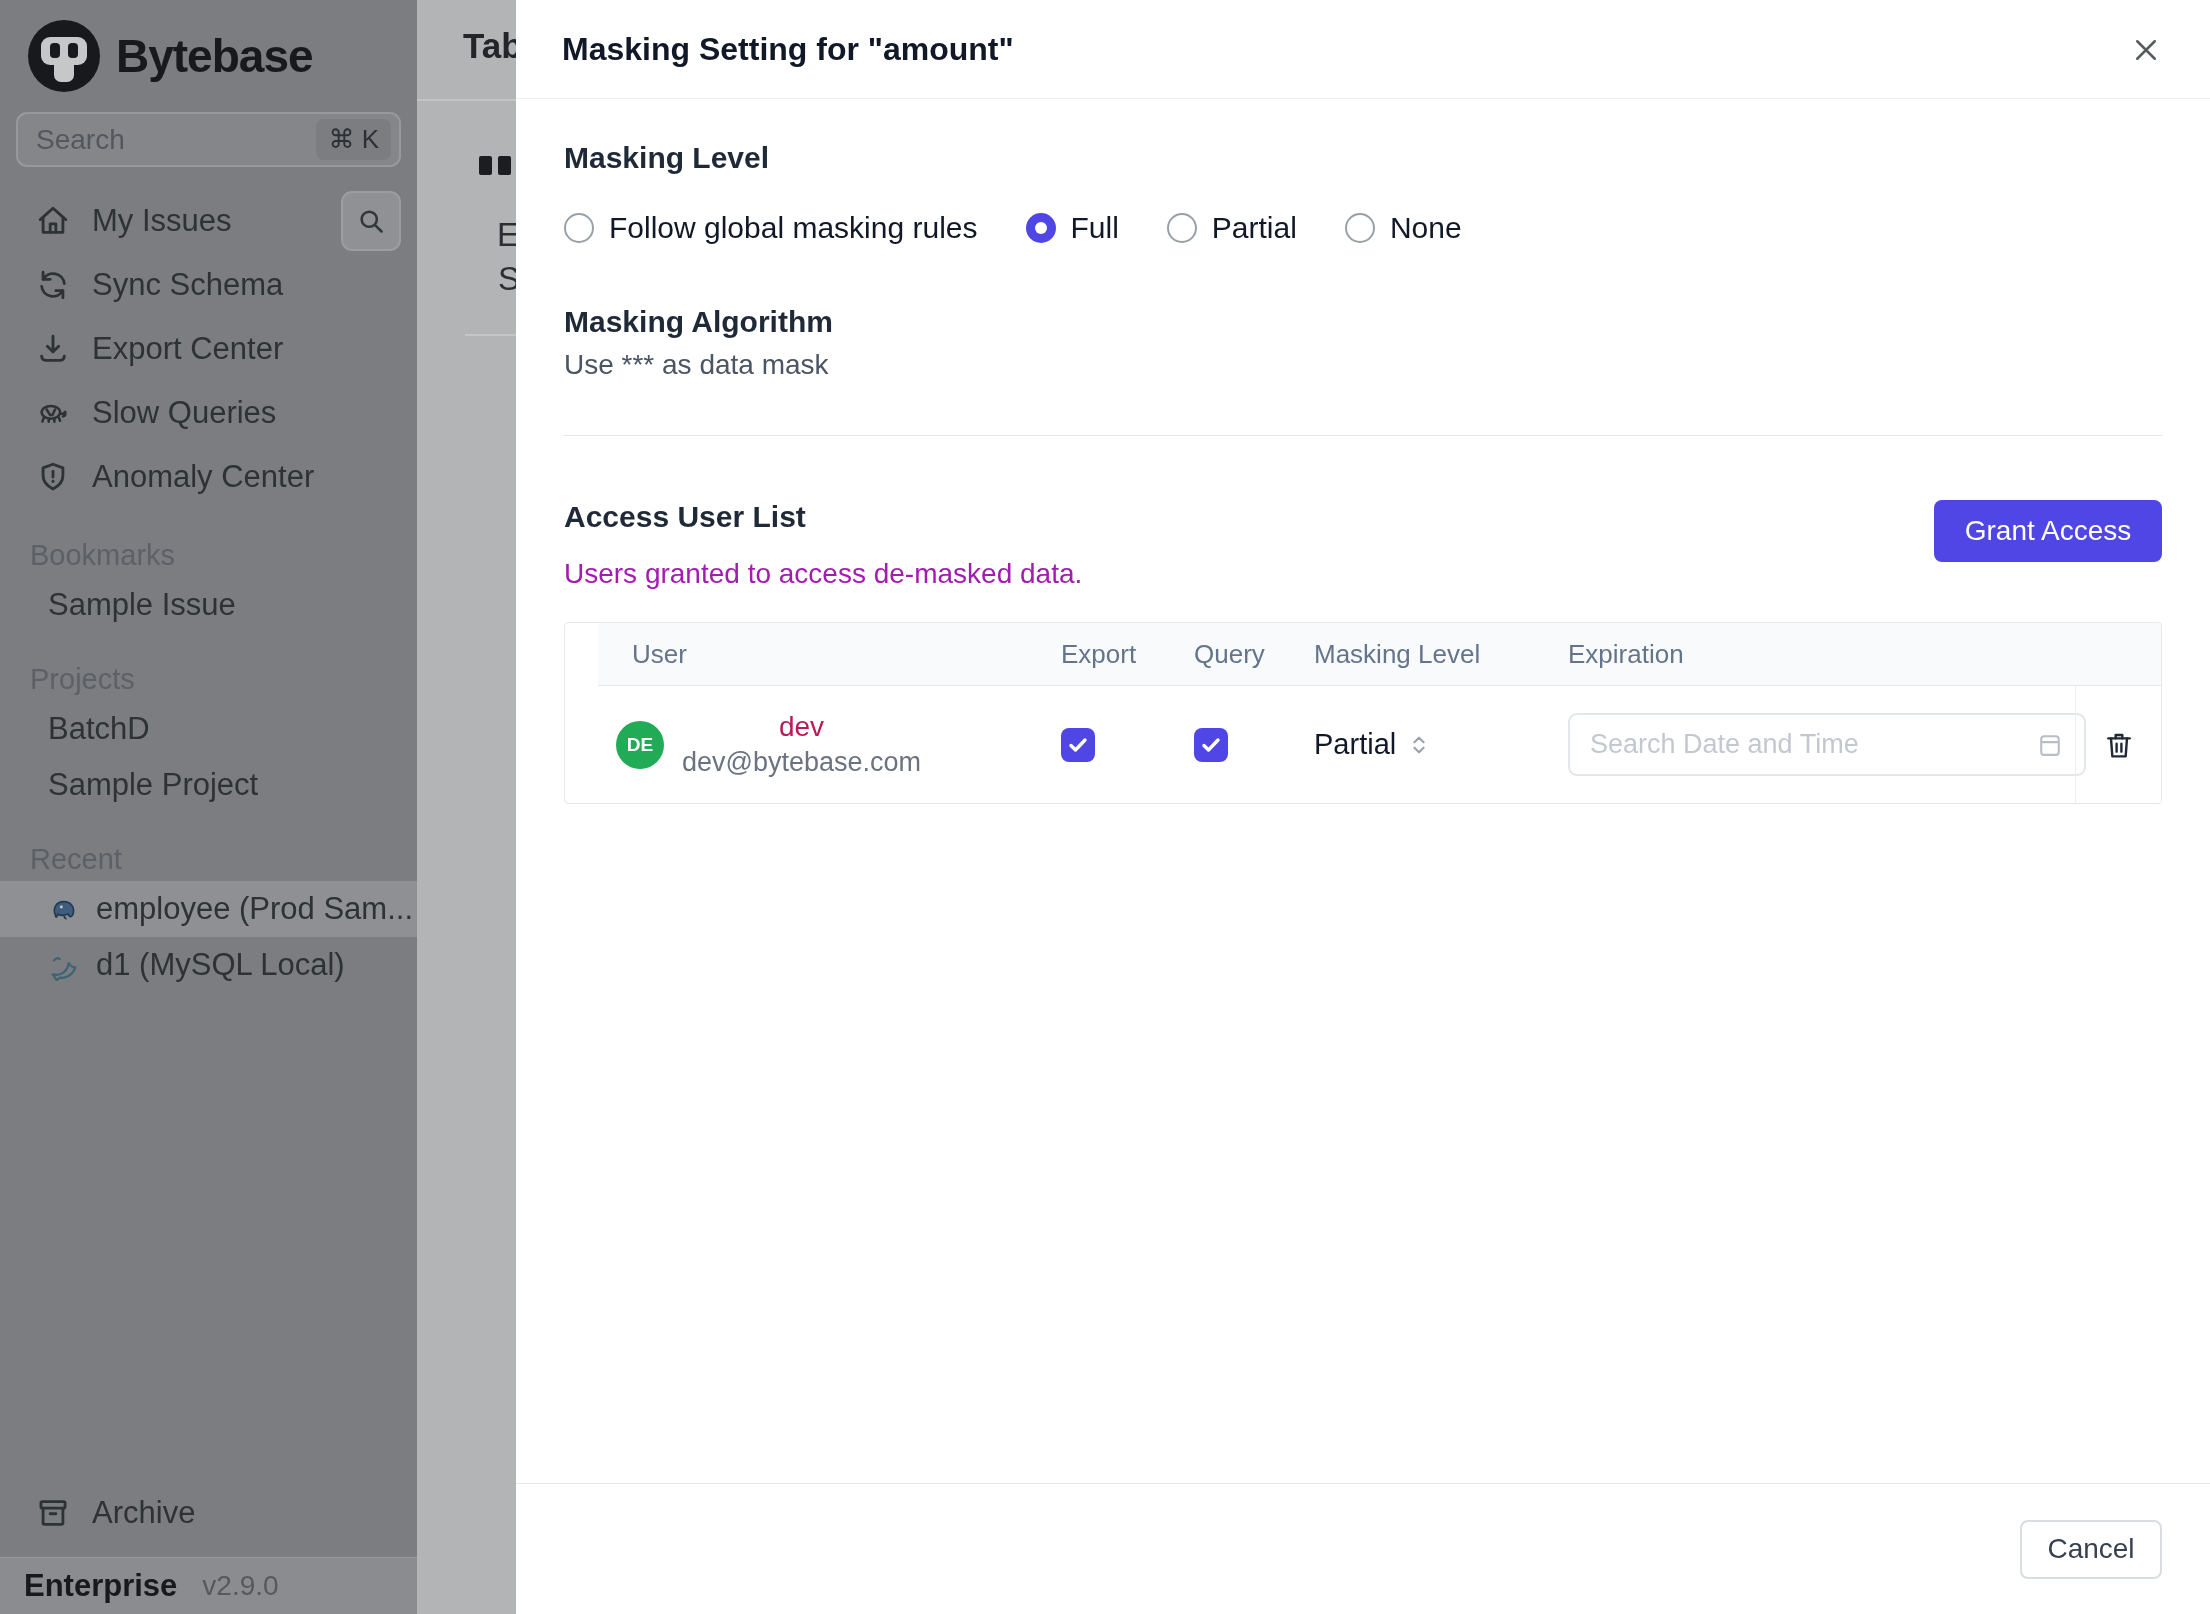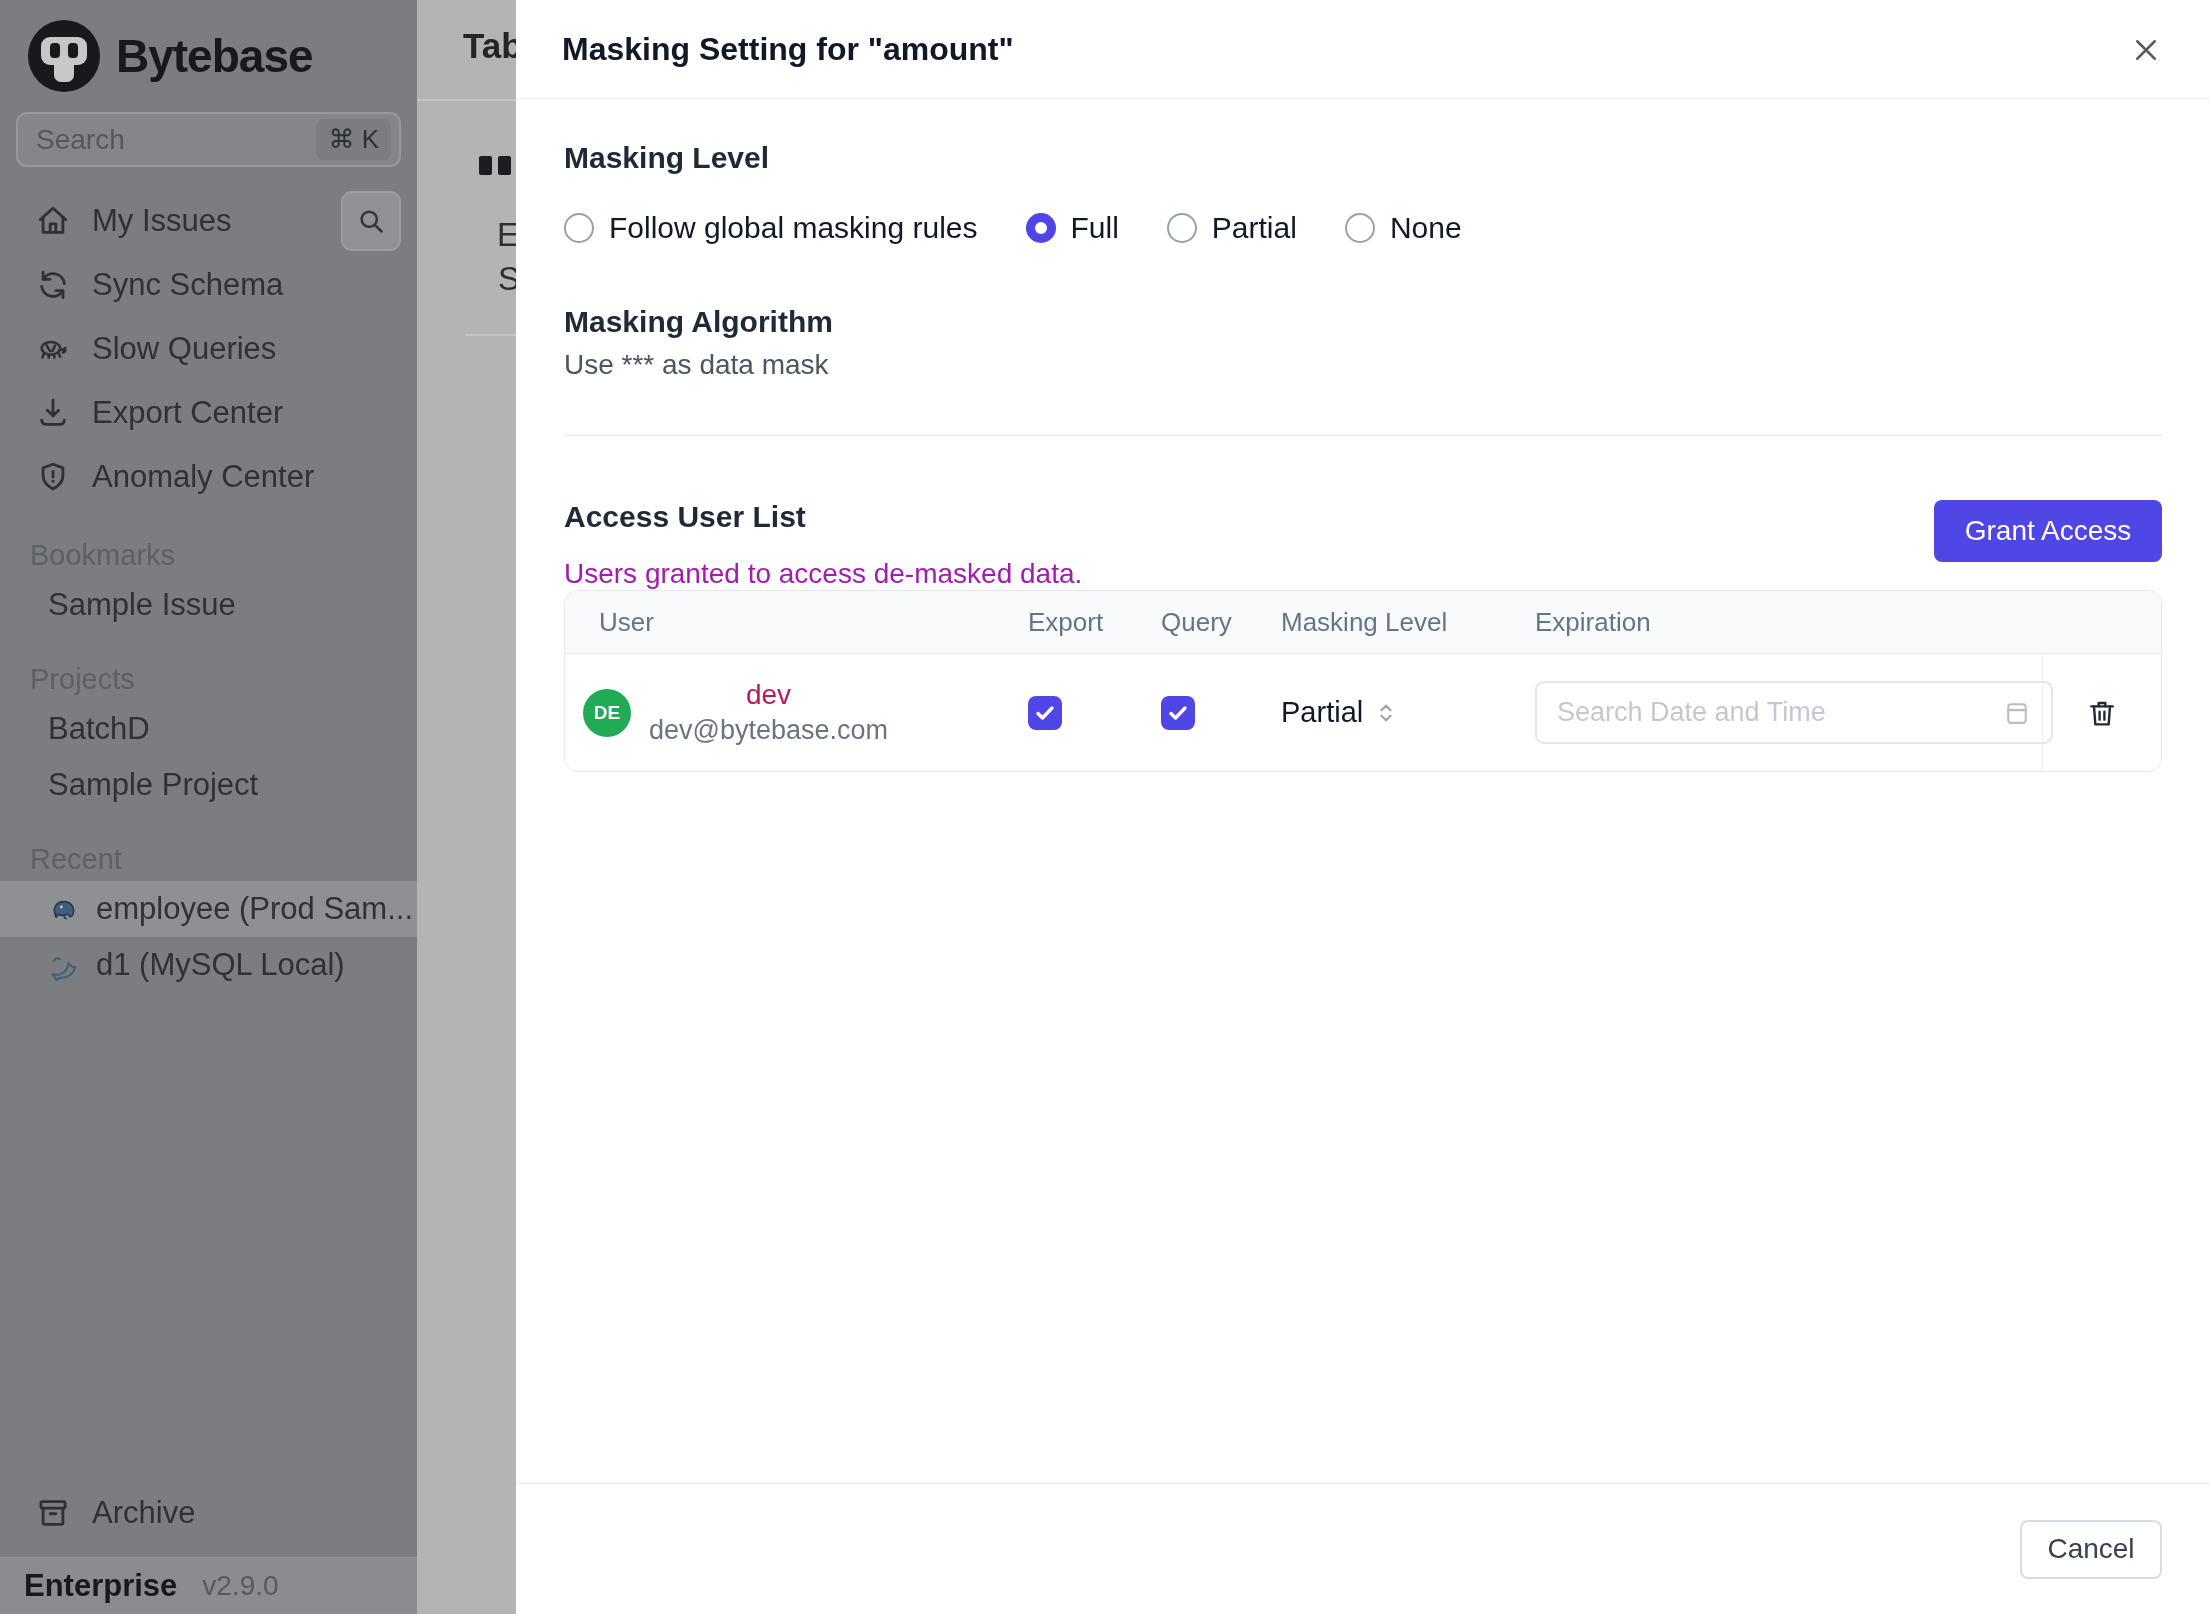--- a/index.html
+++ b/index.html
@@ -73,21 +73,21 @@
   .ma-heading { margin-top:60px; }
   .algo-name { margin-top:32px; font-size:28px; font-weight:600; color:#1f2937; }
   .algo-desc { margin-top:10px; font-size:28px; color:#4b5563; }
   .divider { margin-top:54px; height:1px; background:#e5e7eb; }
 
   .aul-header { margin-top:64px; display:flex; justify-content:space-between; align-items:flex-start; }
   .aul-sub { margin-top:24px; font-size:28px; color:#a21caf; }
   .grant-btn { width:228px; height:62px; background:#4f46e5; border:none; border-radius:8px;
     color:#ffffff; font-size:28px; font-weight:500; font-family:inherit; cursor:pointer; }
 
-  .user-table { border:1px solid #e5e7eb; border-radius:14px; overflow:hidden; }
+  .user-table { margin-top:32px; border:1px solid #e5e7eb; border-radius:4px; overflow:hidden;padding-left:33px; }
   .t-head, .t-row { display:grid; grid-template-columns:397px 145px 130px 265px 540px 1fr; align-items:center; }
   .t-head { height:63px; background:#f8fafc; border-bottom:1px solid #e5e7eb; }
   .th { font-size:26px; font-weight:500; color:#64748b; }
   .th.c-user { padding-left:34px; } .td.c-user { padding-left:18px; }
   .c-export { padding-left:66px; } .c-query { padding-left:54px; }
   .c-mask { padding-left:44px; } .c-exp { padding-left:33px; }
   .t-row { height:117px; background:#ffffff; }
   .user-cell { display:flex; align-items:center; gap:18px;text-align:center; }
   .avatar { width:48px; height:48px; border-radius:50%; background:#22ab57; color:#fff; font-size:19px;
     font-weight:bold; display:flex; align-items:center; justify-content:center; flex-shrink:0; }
@@ -154,35 +154,35 @@
       <div class="nav-row">
         <svg class="nv-ic" viewBox="0 0 24 24" fill="none" stroke="currentColor" stroke-width="2" stroke-linecap="round" stroke-linejoin="round">
             <path d="M20 11a8 8 0 0 0-14.9-3"></path>
             <path d="M5 3v5h5"></path>
             <path d="M4 13a8 8 0 0 0 14.9 3"></path>
             <path d="M19 21v-5h-5"></path>
           </svg>
         <span class="nav-label">Sync Schema</span>
       </div>
       <div class="nav-row">
+        <svg class="nv-ic" viewBox="0 0 24 24" fill="none" stroke="currentColor" stroke-width="2" stroke-linecap="round" stroke-linejoin="round">
+            <path d="M12 3v11"></path>
+            <path d="M8 10l4 4 4-4"></path>
+            <path d="M4 17c0 2 1 3 3 3h10c2 0 3-1 3-3"></path>
+          </svg>
+        <span class="nav-label">Export Center</span>
+      </div>
+      <div class="nav-row">
         <svg class="nv-ic" viewBox="0 0 24 24" fill="none" stroke="currentColor" stroke-width="1.8" stroke-linecap="round" stroke-linejoin="round">
             <ellipse cx="10.5" cy="11.5" rx="6.5" ry="4.5"></ellipse>
             <path d="M17 12.5c1.8.3 3-.2 3.6-1.3.4 1.8-.3 3-1.6 3.3"></path>
             <path d="M5.5 15.5L4.5 18M9 16v2.2M13 16v2.2M16 15l1 2.5"></path>
             <path d="M7.5 9.5l2.5 4M13.5 9.5l-2 4"></path>
           </svg>
         <span class="nav-label">Slow Queries</span>
-      </div>
-      <div class="nav-row">
-        <svg class="nv-ic" viewBox="0 0 24 24" fill="none" stroke="currentColor" stroke-width="2" stroke-linecap="round" stroke-linejoin="round">
-            <path d="M12 3v11"></path>
-            <path d="M8 10l4 4 4-4"></path>
-            <path d="M4 17c0 2 1 3 3 3h10c2 0 3-1 3-3"></path>
-          </svg>
-        <span class="nav-label">Export Center</span>
       </div>
       <div class="nav-row">
         <svg class="nv-ic" viewBox="0 0 24 24" fill="none" stroke="currentColor" stroke-width="2" stroke-linecap="round" stroke-linejoin="round">
             <path d="M12 3l7 2.5V11c0 4.5-3 7.5-7 9.5-4-2-7-5-7-9.5V5.5z"></path>
             <path d="M12 8v4"></path>
             <path d="M12 15v.2"></path>
           </svg>
         <span class="nav-label">Anomaly Center</span>
       </div>
     </div>

